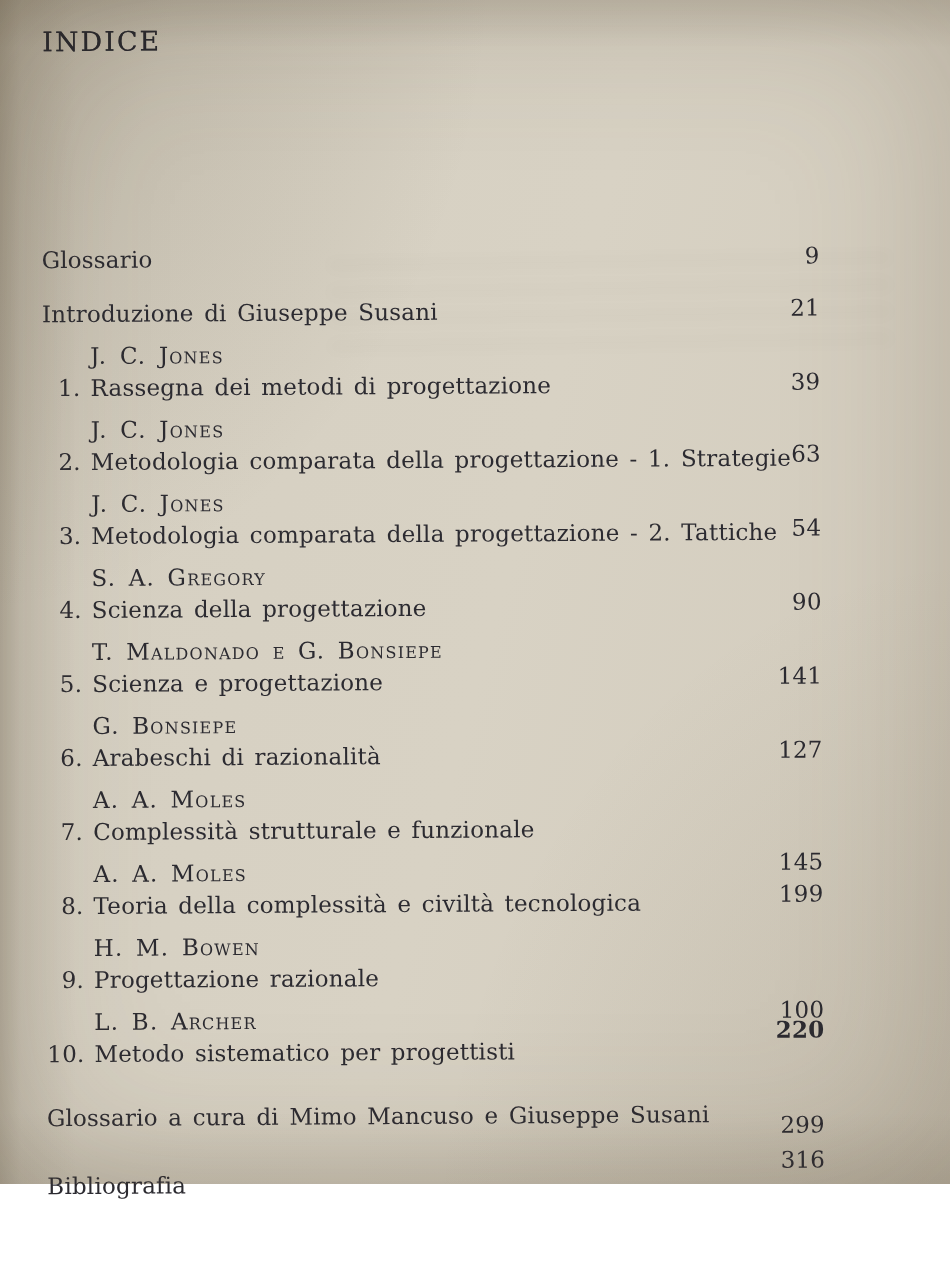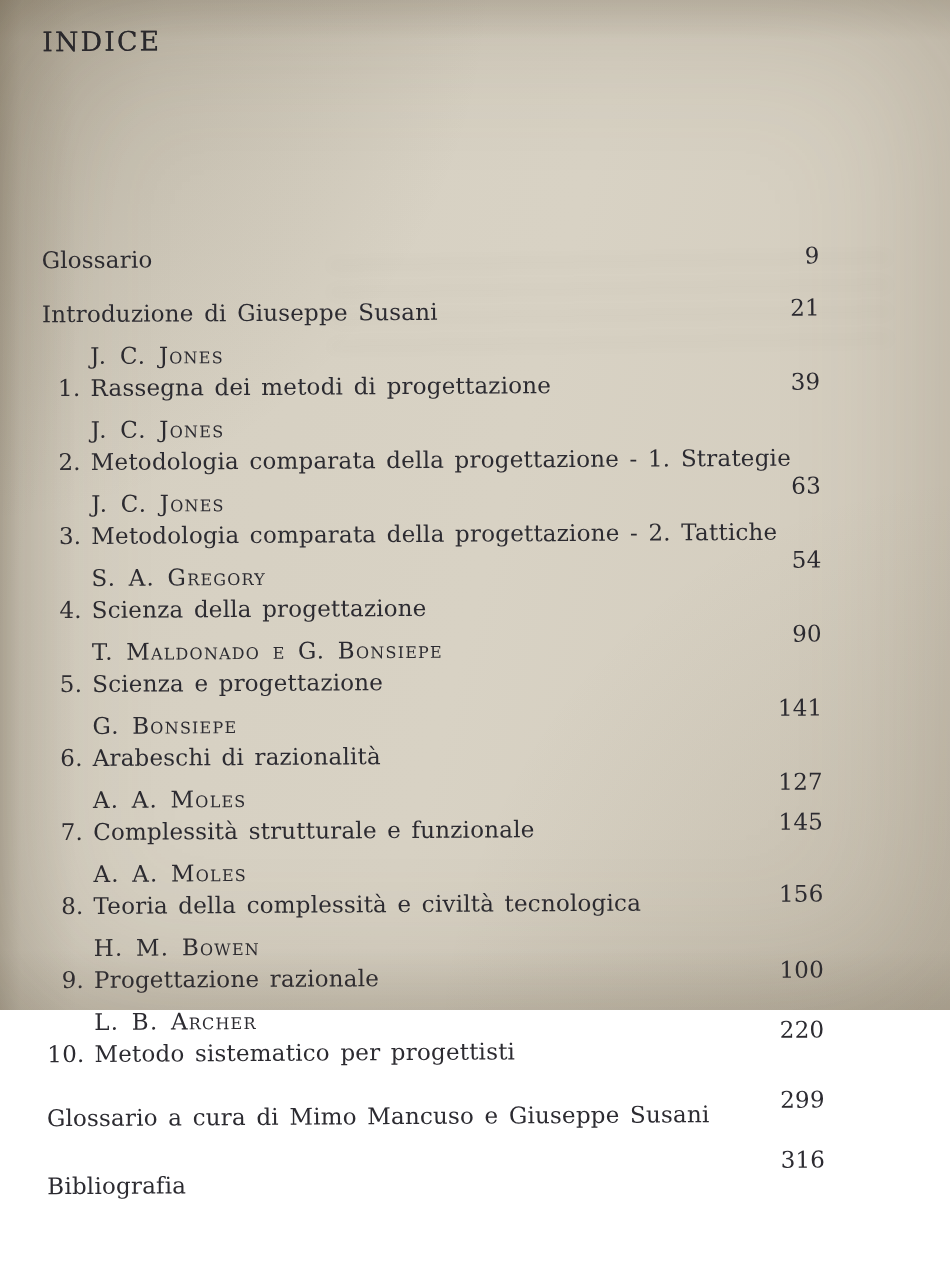--- a/index.html
+++ b/index.html
@@ -7,21 +7,21 @@
     padding: 0;
     width: 950px;
     height: 1280px;
     overflow: hidden;
     font-family: "DejaVu Serif", "Liberation Serif", serif;
   }
 
   .page {
     position: relative;
     width: 950px;
-    height: 1010px;
+    height: 1184px;
     background:
       radial-gradient(ellipse at -4% -4%, rgba(82,70,48,0.22), rgba(82,70,48,0) 38%),
       radial-gradient(ellipse at 104% 108%, rgba(82,70,48,0.14), rgba(82,70,48,0) 40%),
       linear-gradient(90deg, rgba(92,80,58,0.26) 0px, rgba(92,80,58,0.10) 2.2%, rgba(92,80,58,0) 8%),
       linear-gradient(180deg, rgba(92,80,58,0.16) 0px, rgba(92,80,58,0) 4%),
       linear-gradient(180deg, rgba(92,80,58,0) 94%, rgba(92,80,58,0.12) 100%),
       linear-gradient(105deg, #cdc6b7 0%, #d6d0c2 14%, var(--paper, #d8d2c4) 52%, #d2cbbc 100%);
     color: var(--ink, #2c2b31);
   }
 
@@ -104,25 +104,25 @@
 
   .pagenum {
     position: absolute;
     right: 0;
     top: 0;
     line-height: 32px;
     font-size: 23px;
   }
 
   .r2  { transform: translateY(-2px); }
-  .r4  { transform: translateY(-4px); margin-top: 32px; }
-  .r6  { transform: translateY(-6px); }
+  .r4  { transform: translateY(-4px); }
+  .r6  { transform: translateY(-6px); margin-top: 40px; }
   .r8  { transform: translateY(-8px); }
-  .r14 { transform: translateY(-14px); }
-  .r20 { transform: translateY(-20px); }
+  .r14 { transform: translateY(-14px); margin-top: 25px; }
+  .r20 { transform: translateY(-20px); font-weight: bold; }
   .r22 { transform: translateY(-22px); }
 
   .gloss  { margin-top: 32px; }
   .biblio { margin-top: 36px; }
 </style>
 </head>
 <body>
 
 <div class="page">
   <div class="showthrough"></div>
@@ -195,21 +195,21 @@
         <div class="row">
           <span class="num">7.</span><span>Complessità strutturale e funzionale</span>
           <span class="pagenum r6">145</span>
         </div>
       </div>
 
       <div class="group">
         <div class="author">A. A. Moles</div>
         <div class="row">
           <span class="num">8.</span><span>Teoria della complessità e civiltà tecnologica</span>
-          <span class="pagenum r8">156</span>
+          <span class="pagenum r8">199</span>
         </div>
       </div>
 
       <div class="group">
         <div class="author">H. M. Bowen</div>
         <div class="row">
           <span class="num">9.</span><span>Progettazione razionale</span>
           <span class="pagenum r6">100</span>
         </div>
       </div>

